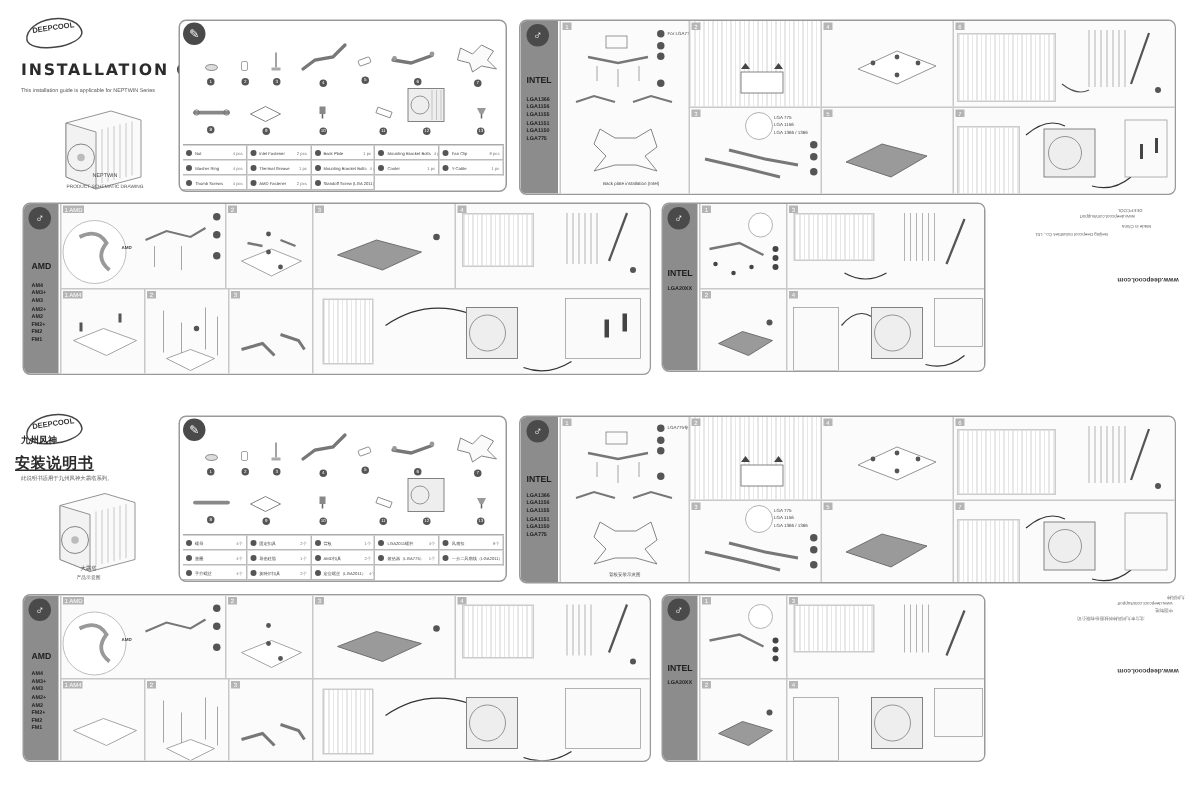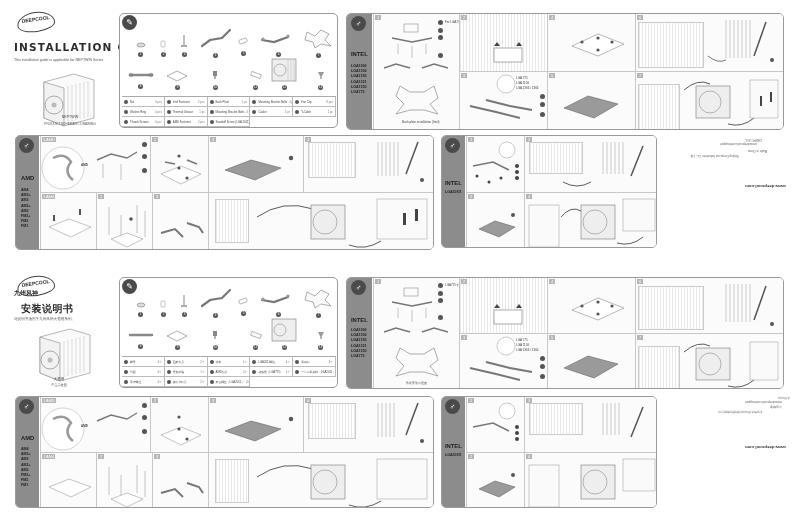--- a/index.html
+++ b/index.html
@@ -499,21 +499,21 @@
   <div class="mirror" style="left:745px;top:138px;">DEEPCOOL</div>
   <div class="mirror" style="left:720px;top:142px;">www.deepcool.com/support</div>
   <div class="mirror" style="left:748px;top:149px;">Made in China</div>
   <div class="mirror" style="left:690px;top:154px;">Beijing Deepcool Industries Co., Ltd.</div>
   <div class="mirror-url" style="left:745px;top:184px;">www.deepcool.com</div>
 </div>
 
 <div>
   <div class="logo" style="left:17px;top:276px;">DEEPCOOL</div>
   <div class="logo-cn" style="left:14px;top:289px;">九州风神</div>
-  <div class="cover-title" style="left:21px;top:302px;font-size:10px;letter-spacing:0.5px;">安装说明书</div>
+  <div class="cover-title" style="left:10px;top:302px;font-size:10px;letter-spacing:0.5px;text-decoration:underline;">安装说明书</div>
   <div class="cover-sub" style="left:14px;top:317px;">此说明书适用于九州风神大霜塔系列。</div>
   <svg class="cover-cooler" style="left:36px;top:325px;" width="58" height="56" viewBox="0 0 58 56">
     <polygon points="4,12 34,4 54,10 54,48 24,56 4,48" fill="#fafafa" stroke="#888" stroke-width="0.6"></polygon>
     <polygon points="4,12 24,18 24,56 4,48" fill="#f2f2f2" stroke="#888" stroke-width="0.6"></polygon>
     <circle cx="14" cy="35" r="9" fill="none" stroke="#777" stroke-width="0.6"></circle>
     <circle cx="14" cy="35" r="2.5" fill="#bbb"></circle>
     <g stroke="#aaa" stroke-width="0.4">
         <line x1="28" y1="16" x2="28" y2="52"></line>
         <line x1="32" y1="15" x2="32" y2="51"></line>
         <line x1="36" y1="14" x2="36" y2="50"></line>

